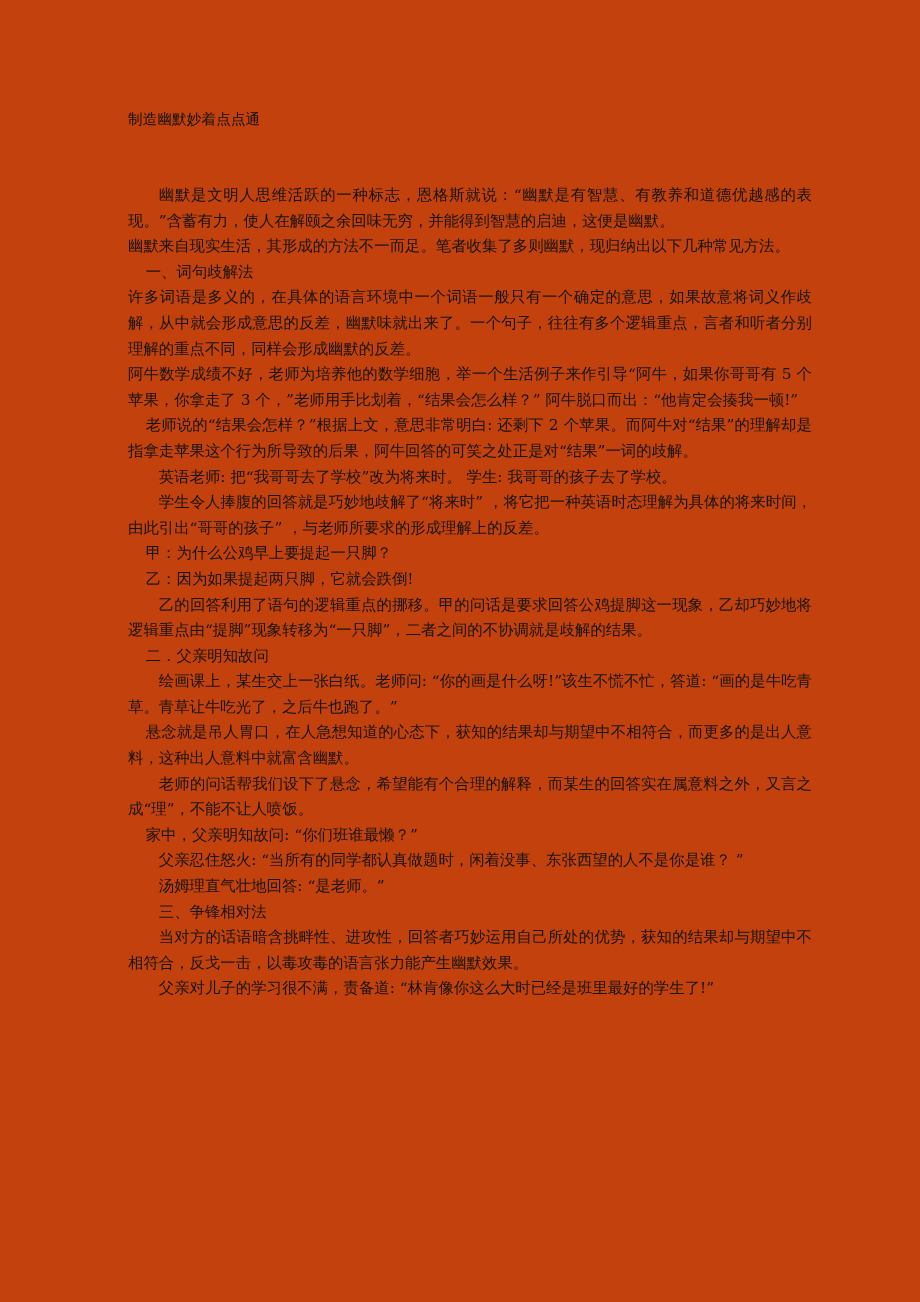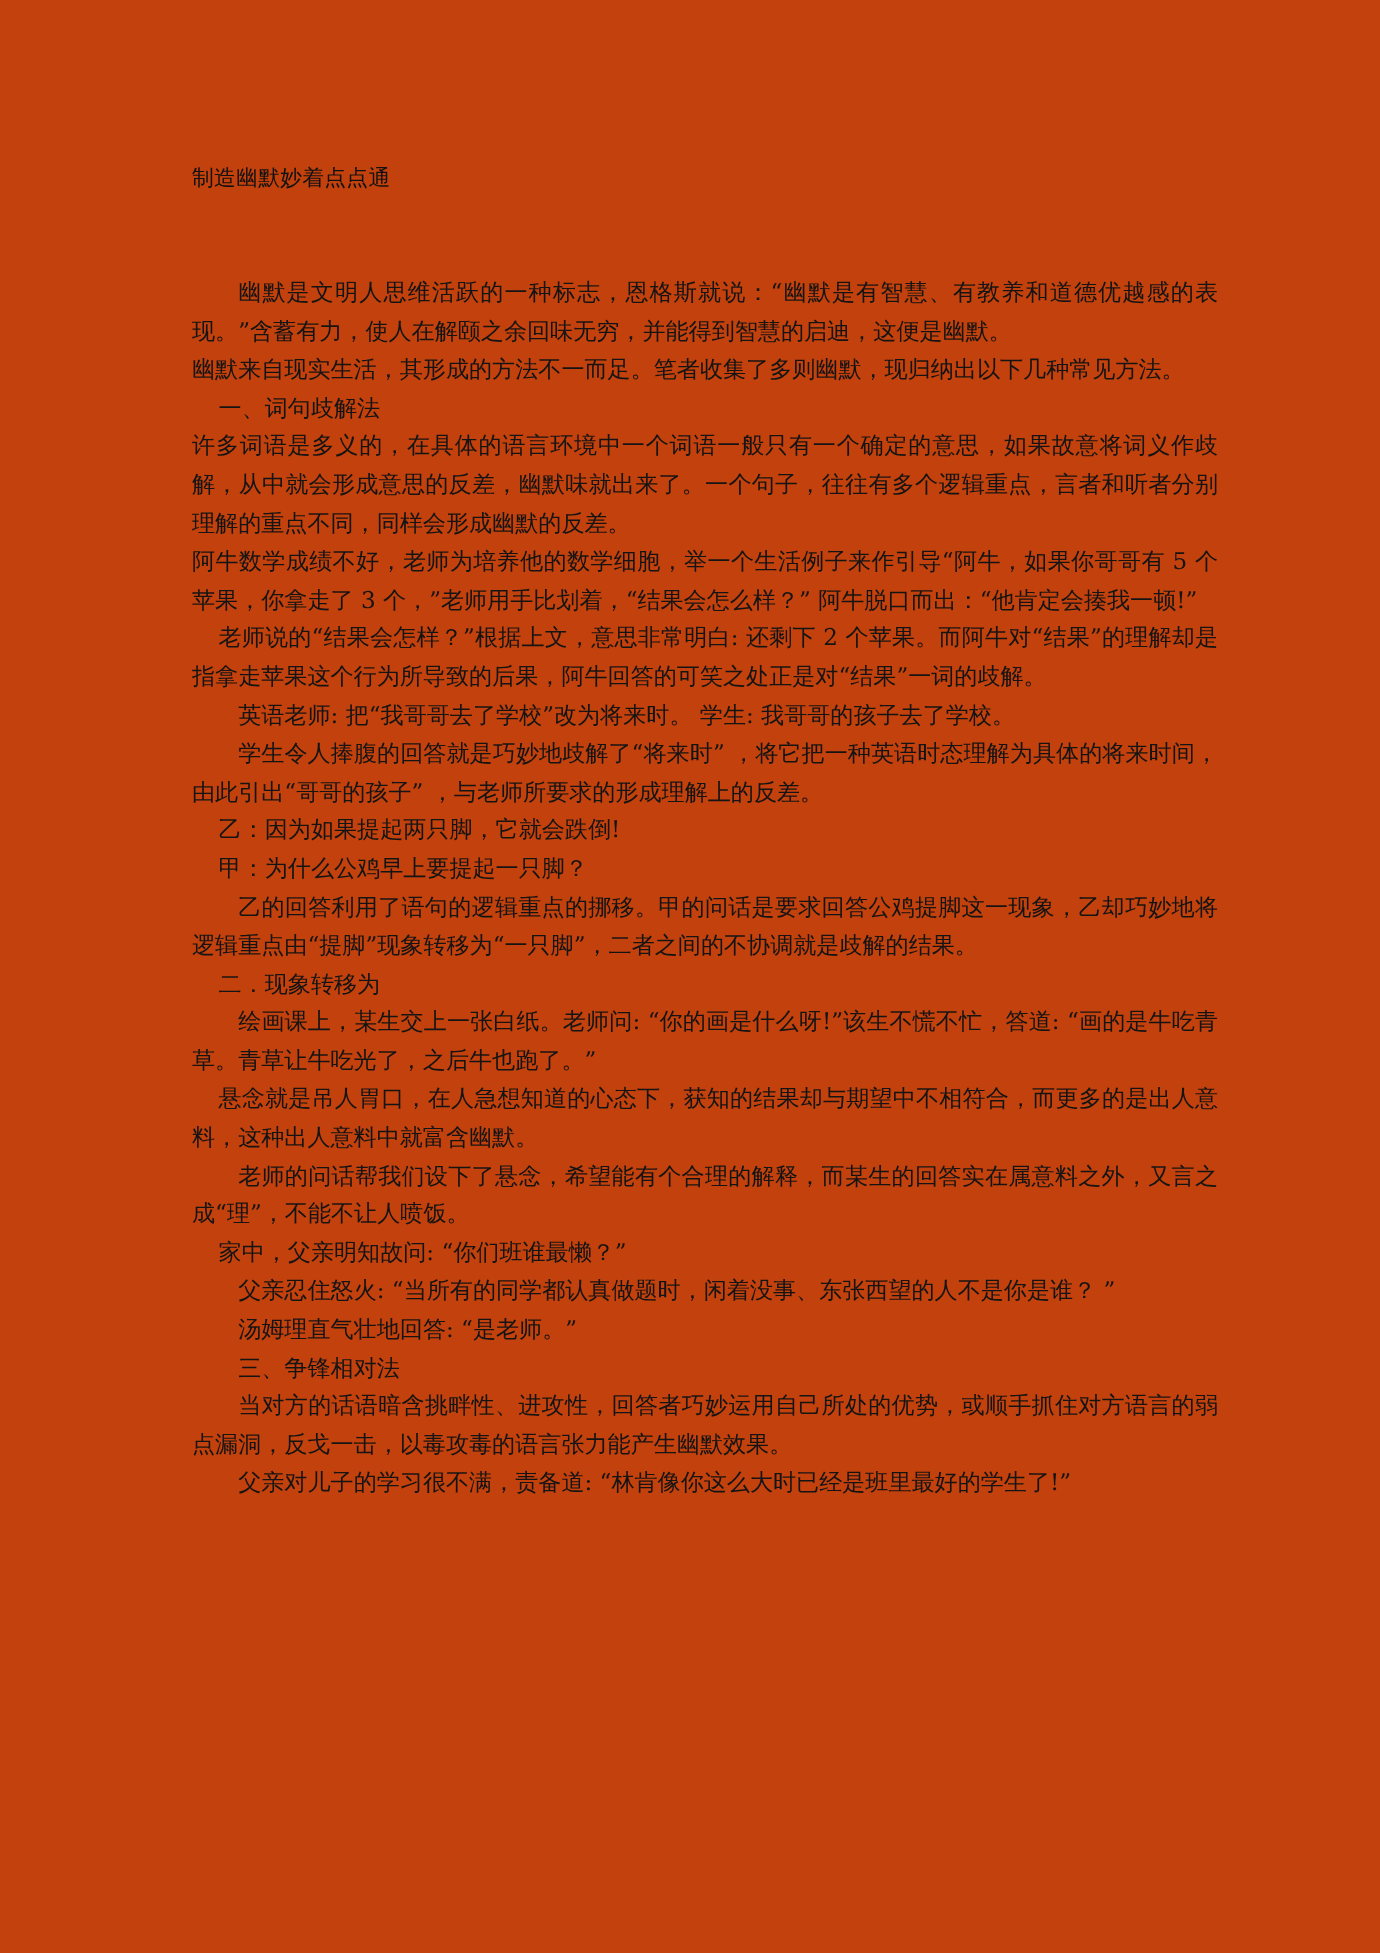--- a/index.html
+++ b/index.html
@@ -99,44 +99,44 @@
     <p class="para noindent">许多词语是多义的，在具体的语言环境中一个词语一般只有一个确定的意思，如果故意将词义作歧解，从中就会形成意思的反差，幽默味就出来了。一个句子，往往有多个逻辑重点，言者和听者分别理解的重点不同，同样会形成幽默的反差。</p>
 
     <p class="para noindent">阿牛数学成绩不好，老师为培养他的数学细胞，举一个生活例子来作引导“阿牛，如果你哥哥有 5 个苹果，你拿走了 3 个，”老师用手比划着，“结果会怎么样？” 阿牛脱口而出：“他肯定会揍我一顿!”</p>
 
     <p class="para sub-indent">老师说的“结果会怎样？”根据上文，意思非常明白: 还剩下 2 个苹果。而阿牛对“结果”的理解却是指拿走苹果这个行为所导致的后果，阿牛回答的可笑之处正是对“结果”一词的歧解。</p>
 
     <p class="para">英语老师: 把“我哥哥去了学校”改为将来时。 学生: 我哥哥的孩子去了学校。</p>
 
     <p class="para">学生令人捧腹的回答就是巧妙地歧解了“将来时” ，将它把一种英语时态理解为具体的将来时间，由此引出“哥哥的孩子” ，与老师所要求的形成理解上的反差。</p>
 
+    <p class="para sub-indent">甲：为什么公鸡早上要提起一只脚？</p>
+
     <p class="para sub-indent">乙：因为如果提起两只脚，它就会跌倒!</p>
-
-    <p class="para sub-indent">甲：为什么公鸡早上要提起一只脚？</p>
 
     <p class="para">乙的回答利用了语句的逻辑重点的挪移。甲的问话是要求回答公鸡提脚这一现象，乙却巧妙地将逻辑重点由“提脚”现象转移为“一只脚”，二者之间的不协调就是歧解的结果。</p>
 
-    <p class="heading small-indent">二．现象转移为</p>
+    <p class="heading small-indent">二．父亲明知故问</p>
 
     <p class="para">绘画课上，某生交上一张白纸。老师问: “你的画是什么呀!”该生不慌不忙，答道: “画的是牛吃青草。青草让牛吃光了，之后牛也跑了。”</p>
 
     <p class="para sub-indent">悬念就是吊人胃口，在人急想知道的心态下，获知的结果却与期望中不相符合，而更多的是出人意料，这种出人意料中就富含幽默。</p>
 
     <p class="para">老师的问话帮我们设下了悬念，希望能有个合理的解释，而某生的回答实在属意料之外，又言之成“理”，不能不让人喷饭。</p>
 
     <p class="para sub-indent">家中，父亲明知故问: “你们班谁最懒？”</p>
 
 
 
     <p class="para">父亲忍住怒火: “当所有的同学都认真做题时，闲着没事、东张西望的人不是你是谁？ ”</p>
 
     <p class="para">汤姆理直气壮地回答: “是老师。”</p>
 
 
     <p class="heading">三、争锋相对法</p>
 
-    <p class="para">当对方的话语暗含挑畔性、进攻性，回答者巧妙运用自己所处的优势，或顺手抓住对方语言的弱点漏洞，反戈一击，以毒攻毒的语言张力能产生幽默效果。</p>
+    <p class="para">当对方的话语暗含挑畔性、进攻性，回答者巧妙运用自己所处的优势，获知的结果却与期望中不相符合，反戈一击，以毒攻毒的语言张力能产生幽默效果。</p>
 
     <p class="para">父亲对儿子的学习很不满，责备道: “林肯像你这么大时已经是班里最好的学生了!”</p>
 
 
   </div>
 </div>
 
 </body></html>

